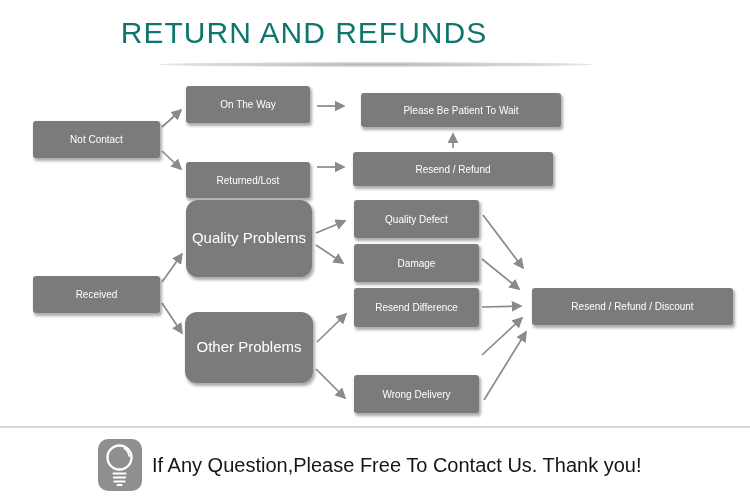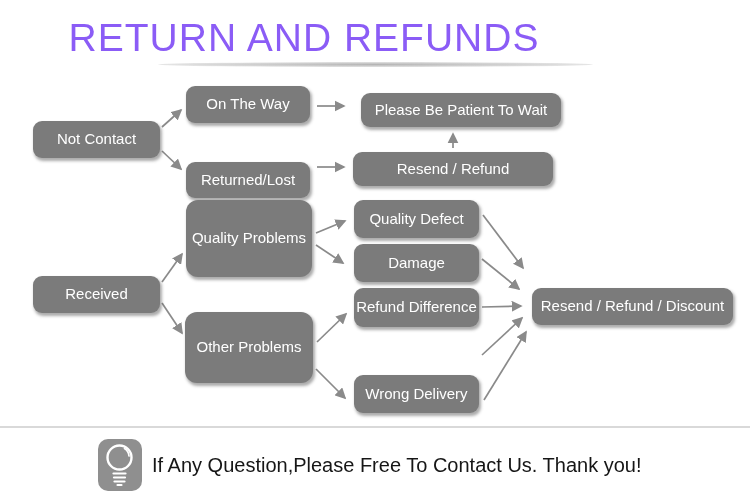--- a/index.html
+++ b/index.html
@@ -2,31 +2,31 @@
 <html><head>
 <meta charset="utf-8">
 <style>
   html,body{margin:0;padding:0;background:#ffffff;}
   .stage{
     position:relative;width:750px;height:500px;background:#ffffff;overflow:hidden;
     font-family:"Liberation Sans", sans-serif;
   }
   .page-title{
     position:absolute;top:16px;left:0;width:608px;text-align:center;
-    font-size:39px;font-weight:500;letter-spacing:1px;color:#8b5cf6;
+    font-size:30px;font-weight:500;letter-spacing:1px;color:#0f766e;
   }
   .title-underline{
     position:absolute;top:62px;left:158px;width:435px;height:5px;border-radius:50%;
     background:radial-gradient(ellipse at center,#b5b5b5 0%,rgba(185,185,185,0.55) 55%,rgba(255,255,255,0) 98%);
     filter:blur(0.6px);
   }
   .node{
     position:absolute;background:#7b7b7b;color:#ffffff;
     display:flex;align-items:center;justify-content:center;text-align:center;
-    font-size:15px;border-radius:9px;
+    font-size:10px;border-radius:3px;
     box-shadow:1.5px 2.5px 3px rgba(70,70,70,0.45);
     line-height:1.1;
   }
   .node.big{border-radius:12px;font-size:15px;}
   #n-not-received{left:33px;top:121px;width:127px;height:37px;}
   #n-received{left:33px;top:276px;width:127px;height:37px;}
   #n-on-the-way{left:186px;top:86px;width:124px;height:37px;}
   #n-returned-lost{left:186px;top:162px;width:124px;height:36px;}
   #n-please-wait{left:353px;top:93px;width:200px;height:34px;margin-left:8px;}
   #n-resend-refund{left:353px;top:152px;width:200px;height:34px;}
@@ -88,21 +88,21 @@
   <div class="node" id="n-not-received">Not Contact</div>
   <div class="node" id="n-on-the-way">On The Way</div>
   <div class="node" id="n-returned-lost">Returned/Lost</div>
   <div class="node" id="n-please-wait">Please Be Patient To Wait</div>
   <div class="node" id="n-resend-refund">Resend / Refund</div>
   <div class="node big" id="n-quality-problems">Quality Problems</div>
   <div class="node" id="n-received">Received</div>
   <div class="node big" id="n-other-problems">Other Problems</div>
   <div class="node" id="n-quality-defect">Quality Defect</div>
   <div class="node" id="n-damage">Damage</div>
-  <div class="node" id="n-color-difference">Refund Difference</div>
+  <div class="node" id="n-color-difference">Resend Difference</div>
   <div class="node" id="n-wrong-delivery">Wrong Delivery</div>
   <div class="node" id="n-resolution">Resend / Refund / Discount</div>
 
   <div class="footer-divider"></div>
   <div class="footer-icon">
     <svg width="44" height="52" viewBox="0 0 44 52" xmlns="http://www.w3.org/2000/svg">
       <g stroke="#ffffff" fill="none" stroke-linecap="round">
         <circle cx="21.5" cy="18.5" r="12" stroke-width="2.4"></circle>
         <path d="M 26.5 9.5 A 9.5 9.5 0 0 1 31 17" stroke-width="1.7"></path>
         <line x1="15.5" y1="34.5" x2="27.5" y2="34.5" stroke-width="2.2"></line>

